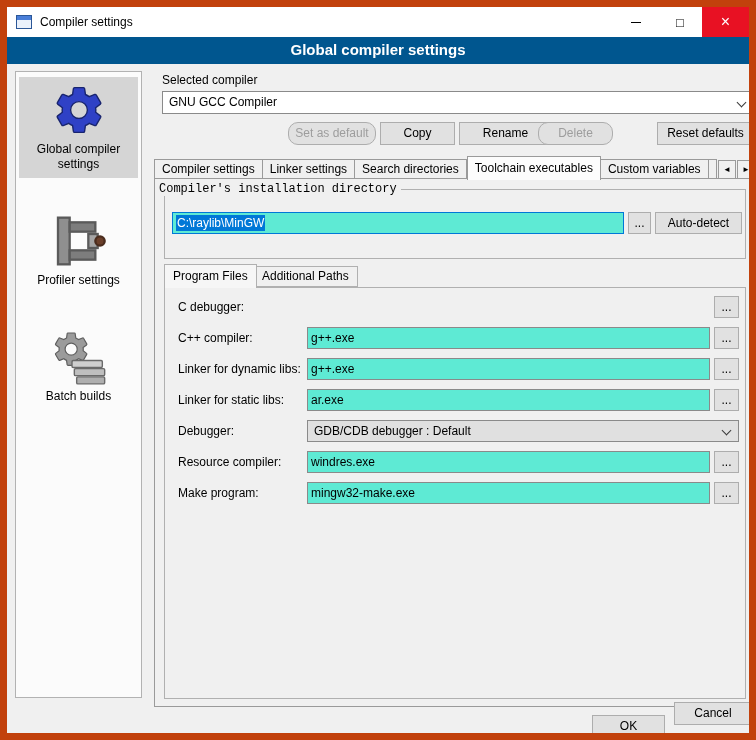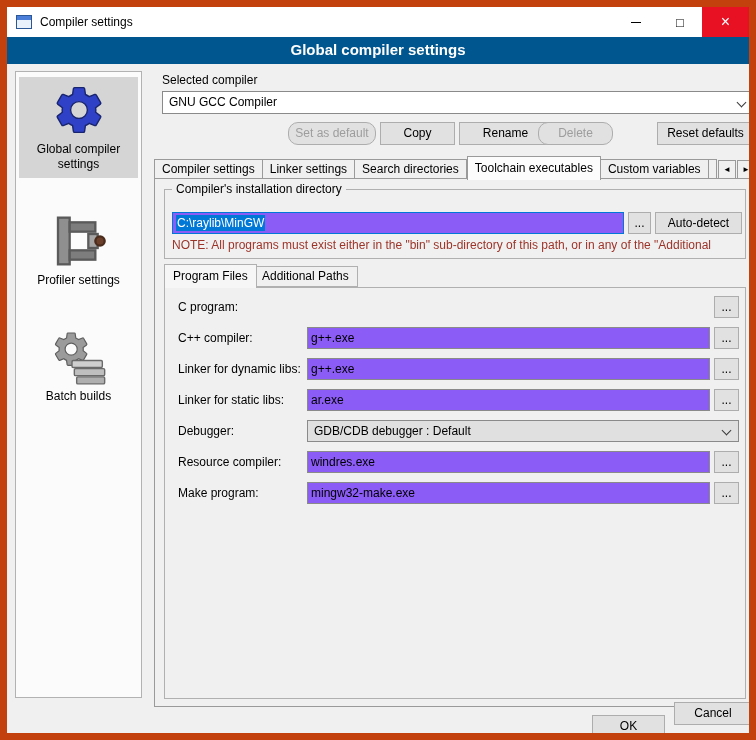--- a/index.html
+++ b/index.html
@@ -30,21 +30,21 @@
              background:#fbfbfb; border:1px solid #b2b2b2; padding-top:2px; }
   .side-item { margin:3px 3px 30px; padding:5px 2px 6px; text-align:center; cursor:default; }
   .side-item.selected { background:#d5d5d5; }
   .side-item svg { display:block; margin:0 auto 4px; width:56px; height:56px; }
   .side-label { font-size:12px; line-height:1.25; }
 
   
   .btn { position:absolute; height:23px; background:#e1e1e1; border:1px solid #adadad;
          font-size:12px; text-align:center; line-height:21px; cursor:default; }
   .btn.disabled { color:#9d9d9d;border-radius:10px; }
-  .textbox { position:absolute; height:22px; background:#8b5cf6; border:1px solid #8a8a8a;
+  .textbox { position:absolute; height:22px; background:#5eead4; border:1px solid #8a8a8a;
              line-height:20px; padding:0 3px; white-space:nowrap; overflow:hidden; }
   .combo { position:absolute; height:23px; background:#fff; border:1px solid #8a8a8a;
            line-height:21px; padding:0 24px 0 6px; white-space:nowrap; overflow:hidden; }
   .combo.gray { background:#e0e0e0; }
   .chev { position:absolute; right:8px; top:7px; width:7px; height:7px;
           border-right:1.6px solid #3a3a3a; border-bottom:1.6px solid #3a3a3a;
           transform:rotate(45deg); }
 
   
   .lbl-compiler { position:absolute; left:155px; top:66px; }
@@ -70,22 +70,22 @@
   .tab-arrow { width:18px; height:19px; background:#f0f0f0; border:1px solid #9a9a9a;
                font-size:8px; line-height:17px; text-align:center; margin-left:1px; }
 
   
   .tabpage { position:absolute; left:147px; top:171px; width:601px; height:529px;
              border:1px solid #9a9a9a; background:#f0f0f0; }
 
   
   .groupbox { position:absolute; left:157px; top:182px; width:582px; height:70px;
               border:1px solid #b0b0b0; }
-  .group-legend { position:absolute; left:165px; top:175px; background:#f0f0f0;
-                  padding:0 4px; z-index:2; }
+  .group-legend { position:absolute; left:148px; top:175px; background:#f0f0f0;
+                  padding:0 4px; z-index:2;font-family:Liberation Mono, monospace; }
   .dir-input { left:165px; top:205px; width:452px; border-color:#0078d7; }
   .dir-input .sel { background:#0078d7; color:#fff; padding:1px 1px; }
   .b-browse-dir { left:621px; top:205px; width:23px; height:22px; line-height:20px; }
   .b-autodetect { left:648px; top:205px; width:87px; height:22px; line-height:20px; }
   .note { position:absolute; left:165px; top:231px; width:573px; color:#9c3328;
           white-space:nowrap; overflow:hidden; }
 
   
   .subtab { position:absolute; background:#f0f0f0; border:1px solid #b0b0b0; padding:0 8px;
             cursor:default; white-space:nowrap; }
@@ -188,27 +188,26 @@
 
   <div class="group-legend">Compiler's installation directory</div>
   <div class="groupbox"></div>
 
   <div class="textbox dir-input">
     <span class="sel">C:\raylib\MinGW</span>
   </div>
   <div class="btn b-browse-dir">...</div>
   <div class="btn b-autodetect">Auto-detect</div>
 
-  <div class="note">NOTE: All programs must exist either in the "bin" sub-directory of this path, or in any of the "Additional</div>
 
   <div class="subtab active">Program Files</div>
   <div class="subtab inactive">Additional Paths</div>
   <div class="subpanel"></div>
 
-  <div class="row-label" style="top:289px">C program:</div>
+  <div class="row-label" style="top:289px">C debugger:</div>
   <div class="btn row-browse" style="top:289px">...</div>
 
   <div class="row-label" style="top:320px">C++ compiler:</div>
   <div class="textbox row-input" style="top:320px">g++.exe</div>
   <div class="btn row-browse" style="top:320px">...</div>
 
   <div class="row-label" style="top:351px">Linker for dynamic libs:</div>
   <div class="textbox row-input" style="top:351px">g++.exe</div>
   <div class="btn row-browse" style="top:351px">...</div>
 

